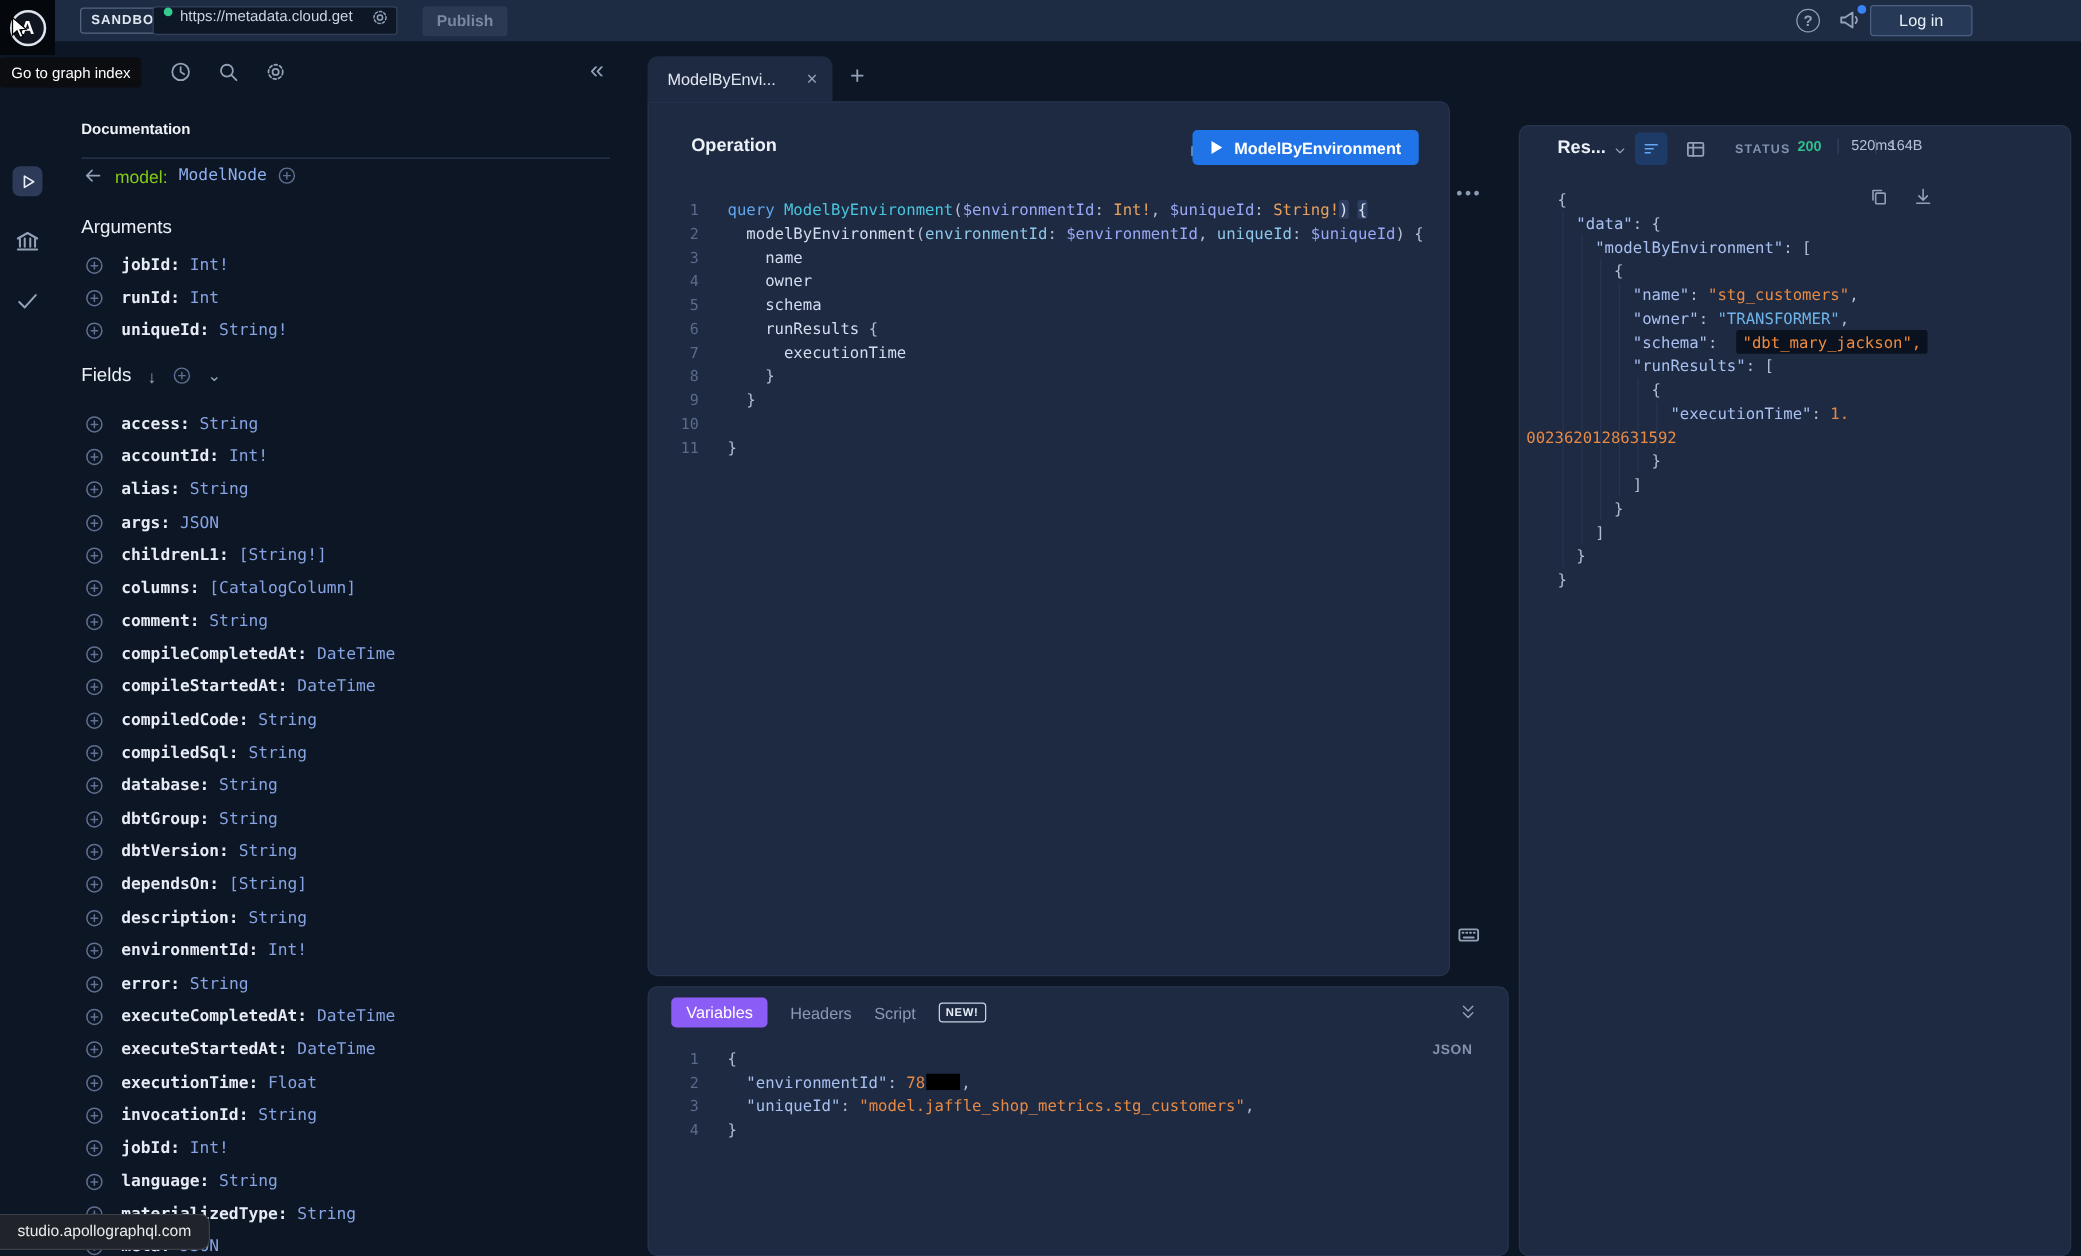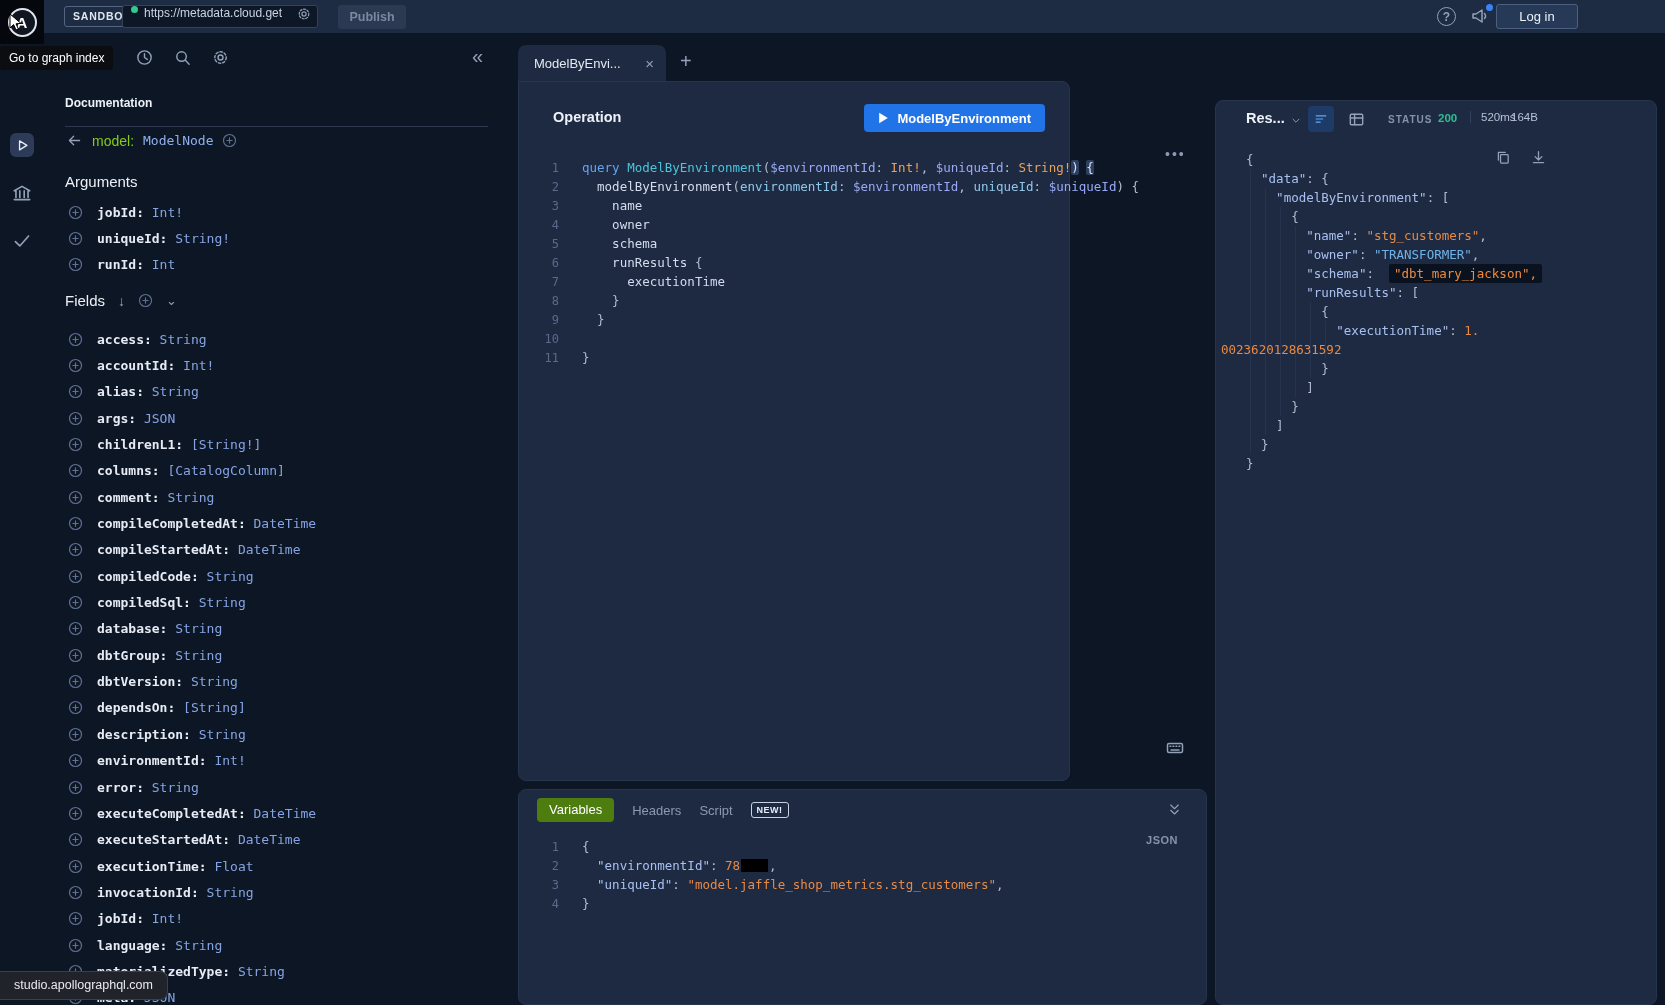--- a/index.html
+++ b/index.html
@@ -55,21 +55,21 @@
   .doc-type{color:#86a4e3;font-size:13px;white-space:pre}
 
   
   .tab{position:absolute;left:518px;top:45px;width:148px;height:36px;background:#1e2a42;border-radius:8px 8px 0 0;display:flex;align-items:center;padding:0 12px 0 16px;z-index:5}
   .tab-label{color:#e2e9f3;font-size:13px;flex:1;white-space:nowrap;overflow:hidden}
   .tab-close{color:#93a1b8;font-size:15px;margin-left:8px}
   .tab-plus{position:absolute;left:680px;top:50px;color:#93a1b8;font-size:20px}
 
   
   .panel{background:#1e2a42;border:1px solid #27344e;position:absolute}
-  .op-panel{left:518px;top:81px;width:552px;height:700px;border-radius:0 8px 8px 8px}
+  .op-panel{left:518px;top:81px;width:642px;height:700px;border-radius:0 8px 8px 8px}
   .vars-panel{left:518px;top:789px;width:689px;height:216px;border-radius:8px}
   .resp-panel{left:1215px;top:100px;width:442px;height:905px;border-radius:8px}
 
   .panel-title{color:#edf2f9;font-size:14.5px;font-weight:600}
   .op-title{position:absolute;left:34px;top:27px}
   .op-share{position:absolute;left:430px;top:26px}
   .op-save{position:absolute;left:466px;top:26px}
   .op-save-chev{position:absolute;left:489px;top:31px}
   .run-btn{position:absolute;right:24px;top:22px;height:28px;background:#2173e8;border:none;border-radius:4px;color:#fff;font-size:13px;font-weight:600;display:flex;align-items:center;gap:8px;padding:0 14px}
   .ellipsis{position:absolute;left:646px;top:64px;color:#8b99b3;font-size:14px;letter-spacing:2px}
@@ -93,21 +93,21 @@
   .tk-key{color:#a8c0f0}
   .tk-str{color:#e78a45}
   .tk-strb{color:#6fb3e8}
   .tk-num{color:#e78a45}
   .tk-pln{color:#d4dcee}
   .tk-redact{display:inline-block;width:27px;height:13px;background:#000;vertical-align:-2px;margin:0 1px}
   .tk-strhl{color:#f08a3c;background:#0a1220;padding:2px 5px;border-radius:2px}
 
   
   .vars-tabs{position:absolute;left:18px;top:8px;display:flex;align-items:center;gap:18px}
-  .vtab-active{background:#4d7c0f;border-radius:4px;color:#fff;font-size:13px;height:24px;line-height:24px;padding:0 12px}
+  .vtab-active{background:#8b5cf6;border-radius:4px;color:#fff;font-size:13px;height:24px;line-height:24px;padding:0 12px}
   .vtab{color:#8b99b3;font-size:13px}
   .newbadge{border:1px solid #c9d2e2;border-radius:3px;color:#e8eef8;font-size:9px;font-weight:bold;letter-spacing:.5px;padding:2px 5px}
   .dblchev{position:absolute;left:648px;top:12px}
   .json-label{position:absolute;right:28px;top:44px;color:#8693ab;font-size:11px;font-weight:bold;letter-spacing:.5px}
 
   
   .resp-title{position:absolute;left:30px;top:9px}
   .resp-chev{position:absolute;left:74px;top:14px}
   .view-active{position:absolute;left:92px;top:5px;width:26px;height:26px;background:#1d3b66;border-radius:4px;display:flex;align-items:center;justify-content:center}
   .view-table{position:absolute;left:131px;top:9px}
@@ -205,30 +205,30 @@
           <path d="M10 6.5v7M6.5 10h7"></path>
         </svg>
         <span class="mono doc-name">jobId:</span>
         <span class="mono doc-type"> Int!</span>
       </div>
       <div class="doc-row">
         <svg width="15" height="15" viewBox="0 0 20 20" fill="none" stroke="#5f7093" stroke-width="1.6" stroke-linecap="round">
           <circle cx="10" cy="10" r="8"></circle>
           <path d="M10 6.5v7M6.5 10h7"></path>
         </svg>
+        <span class="mono doc-name">runId:</span>
+        <span class="mono doc-type"> Int</span>
+      </div>
+      <div class="doc-row">
+        <svg width="15" height="15" viewBox="0 0 20 20" fill="none" stroke="#5f7093" stroke-width="1.6" stroke-linecap="round">
+          <circle cx="10" cy="10" r="8"></circle>
+          <path d="M10 6.5v7M6.5 10h7"></path>
+        </svg>
         <span class="mono doc-name">uniqueId:</span>
         <span class="mono doc-type"> String!</span>
-      </div>
-      <div class="doc-row">
-        <svg width="15" height="15" viewBox="0 0 20 20" fill="none" stroke="#5f7093" stroke-width="1.6" stroke-linecap="round">
-          <circle cx="10" cy="10" r="8"></circle>
-          <path d="M10 6.5v7M6.5 10h7"></path>
-        </svg>
-        <span class="mono doc-name">runId:</span>
-        <span class="mono doc-type"> Int</span>
       </div>
     </div>
 
   <div class="fields-head">
     <h2 class="sec-title">Fields</h2>
     <span class="sorticon">↓</span>
     <svg class="ic" width="15" height="15" viewBox="0 0 20 20" style="stroke:#5f7093">
         <circle cx="10" cy="10" r="8"></circle>
         <path d="M10 6.5v7M6.5 10h7"></path>
       </svg>

